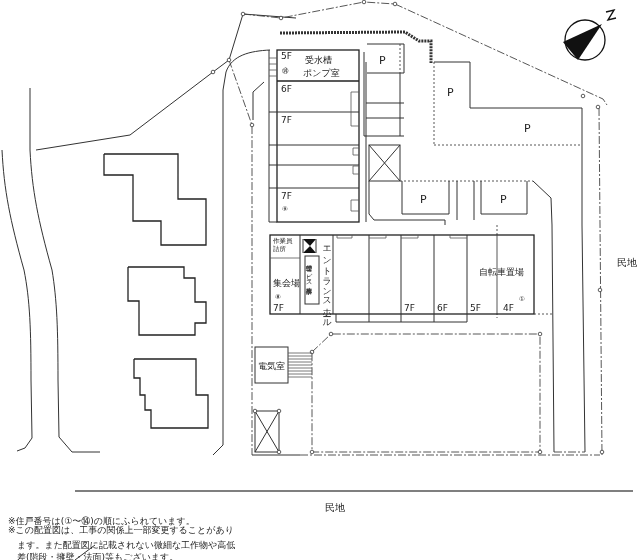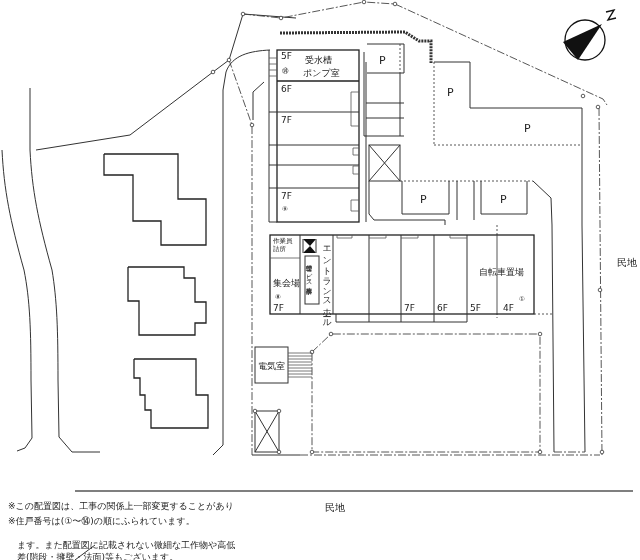--- a/index.html
+++ b/index.html
@@ -217,15 +217,15 @@
     <circle cx="585" cy="40" r="20" fill="#fff" stroke="#111" stroke-width="1.3"></circle>
     <polygon fill="#111" points="602,24 563,42 578,60"></polygon>
     <polyline fill="none" stroke="#111" stroke-width="1.4" points="606,12 614,10 608,20 616,18"></polyline>
   </g>
 
   <text class="lblM" x="617" y="266">民地</text>
   <text class="lblM" x="325" y="511">民地</text>
 </svg>
 
 <div class="note" style="top:515px;">※住戸番号は(①〜⑭)の順にふられています。</div>
-<div class="note" style="top:500px;">※この配置図は、工事の関係上一部変更することがあり</div>
+<div class="note" style="top:524px;">※この配置図は、工事の関係上一部変更することがあり</div>
 <div class="note" style="top:539px;text-align:center;">　ます。また配置図に記載されない微細な工作物や高低</div>
 <div class="note" style="top:551px;">　差(階段・擁壁・法面)等もございます。</div>
 
 </body></html>

